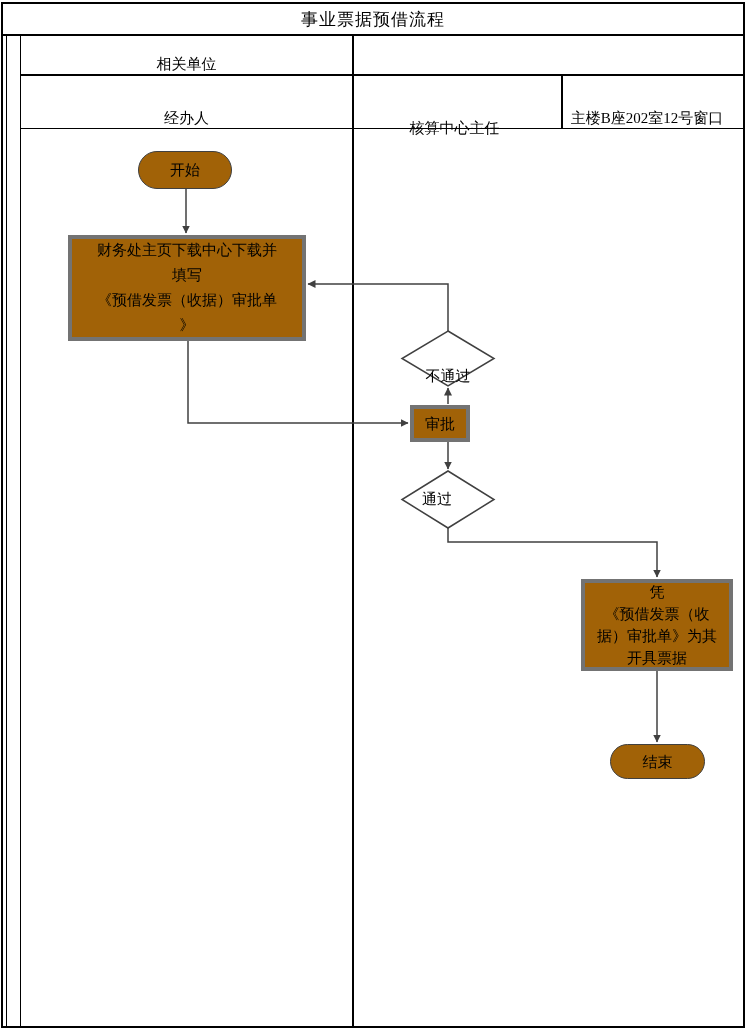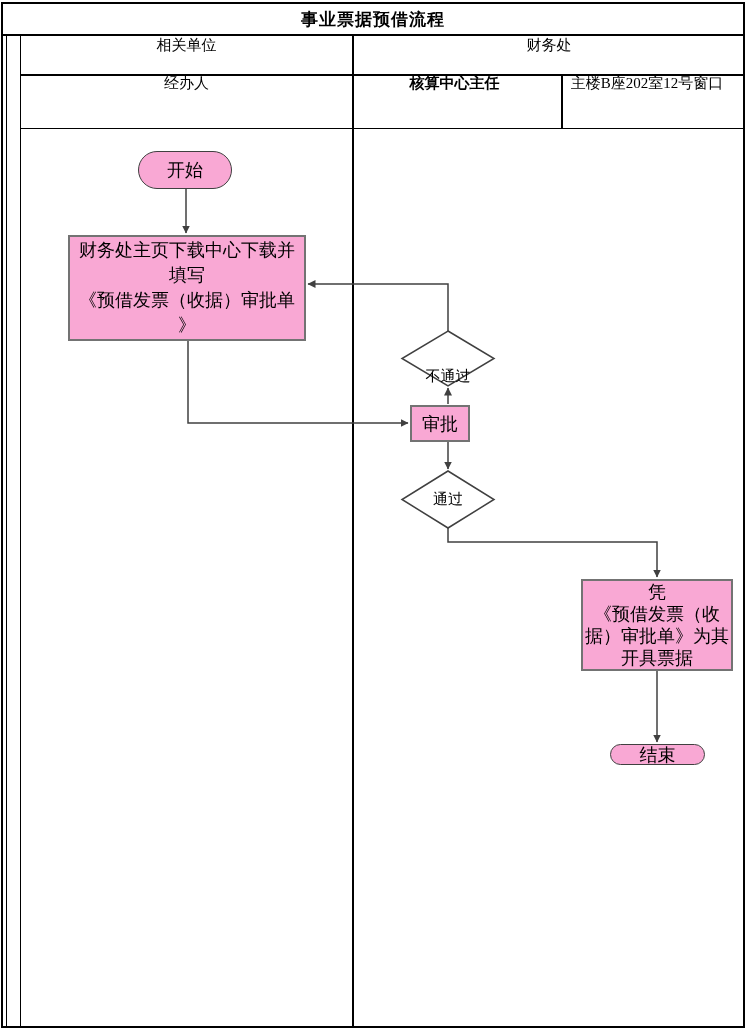--- a/index.html
+++ b/index.html
@@ -13,40 +13,40 @@
   }
   .page-frame {
     position:absolute; left:1px; top:2px; right:2px; bottom:2px;
     border:2px solid #000;
     pointer-events:none;
   }
   .title-bar {
     position:absolute; left:3px; top:4px; right:4px; height:30px;
     border-bottom:2px solid #000;
     display:flex; align-items:center; justify-content:center;
-    font-size:17px; font-weight:bold; letter-spacing:1px;
+    font-size:17px; font-weight:normal; letter-spacing:1px;
   }
   .tl { position:absolute; background:#000; }
   .hcell {
     position:absolute;
-    display:flex; align-items:flex-start; justify-content:center;
+    display:flex; align-items:flex-end; justify-content:center;
     font-size:15px;
   }
   .flow-svg { position:absolute; left:0; top:0; z-index:1; }
   .node {
     position:absolute; z-index:2;
-    background:#f9a8d4;
+    background:#a16207;
     display:flex; align-items:center; justify-content:center;
     text-align:center;
-    font-size:18px; line-height:20px;
+    font-size:15px; line-height:20px;
     box-sizing:border-box;
     white-space:pre-line;
   }
   .terminator { border:1.6px solid #404040; border-radius:19px; }
-  .process  { border:2px solid #737373; }
+  .process  { border:4px solid #737373; }
   .decision-label {
     position:absolute; z-index:2;
     display:flex; align-items:center; justify-content:center;
     font-size:15px; text-align:center;
     background:transparent;
     pointer-events:none;
   }
   .multiline { line-height:25px; }
   .multiline-sm { line-height:22px; }
 </style>
@@ -64,27 +64,24 @@
   <div class="tl" style="left:6px;  top:36px; width:1px; height:991px;"></div>
   <div class="tl" style="left:20px; top:36px; width:1px; height:991px;"></div>
   <div class="tl" style="left:352px;top:36px; width:2px; height:991px;"></div>
   <div class="tl" style="left:561px;top:74px; width:2px; height:54px;"></div>
   <div class="tl" style="left:20px; top:74px; width:724px; height:2px;"></div>
   <div class="tl" style="left:20px; top:128px;width:724px; height:1px;"></div>
 
   <div class="hcell" style="left:21px;  top:36px; width:331px; height:38px;">
     <span>相关单位</span>
   </div>
-  <div class="hcell" style="left:354px; top:36px; width:390px; height:38px;">
-    <span>财务处</span>
-  </div>
   <div class="hcell" style="left:21px;  top:74px; width:331px; height:54px;">
     <span>经办人</span>
   </div>
-  <div class="hcell" style="left:354px; top:74px; width:201px; height:54px;font-weight:bold;">
+  <div class="hcell" style="left:354px; top:84px; width:201px; height:54px;">
     <span>核算中心主任</span>
   </div>
   <div class="hcell" style="left:563px; top:74px; width:168px; height:54px;">
     <span>主楼B座202室12号窗口</span>
   </div>
 
   <svg class="flow-svg" width="747" height="1030" viewBox="0 0 747 1030">
     <defs>
       <marker id="arr" markerWidth="9" markerHeight="9" refX="7.5" refY="4" orient="auto" markerUnits="userSpaceOnUse">
         <path d="M0,0 L8,4 L0,8 Z" fill="#404040"></path>
@@ -117,28 +114,28 @@
   </div>
 
   <div class="decision-label" style="left:402px; top:331px; width:92px; height:55px;align-items:flex-end;">
     <span>不通过</span>
   </div>
 
   <div class="node process" style="left:410px; top:405px; width:60px; height:37px;">
     <span>审批</span>
   </div>
 
-  <div class="decision-label" style="left:402px; top:471px; width:92px; height:57px;text-align:center;">
+  <div class="decision-label" style="left:391px; top:471px; width:92px; height:57px;text-align:center;">
     <span>通过</span>
   </div>
 
   <div class="node process multiline-sm" style="left:581px; top:579px; width:152px; height:92px;">
     <span>凭
 《预借发票（收
 据）审批单》为其
 开具票据</span>
   </div>
 
-  <div class="node terminator" style="left:610px; top:744px; width:95px; height:21px;">
+  <div class="node terminator" style="left:610px; top:744px; width:95px; height:35px;">
     <span>结束</span>
   </div>
 
 </div>
 
 </body></html>

